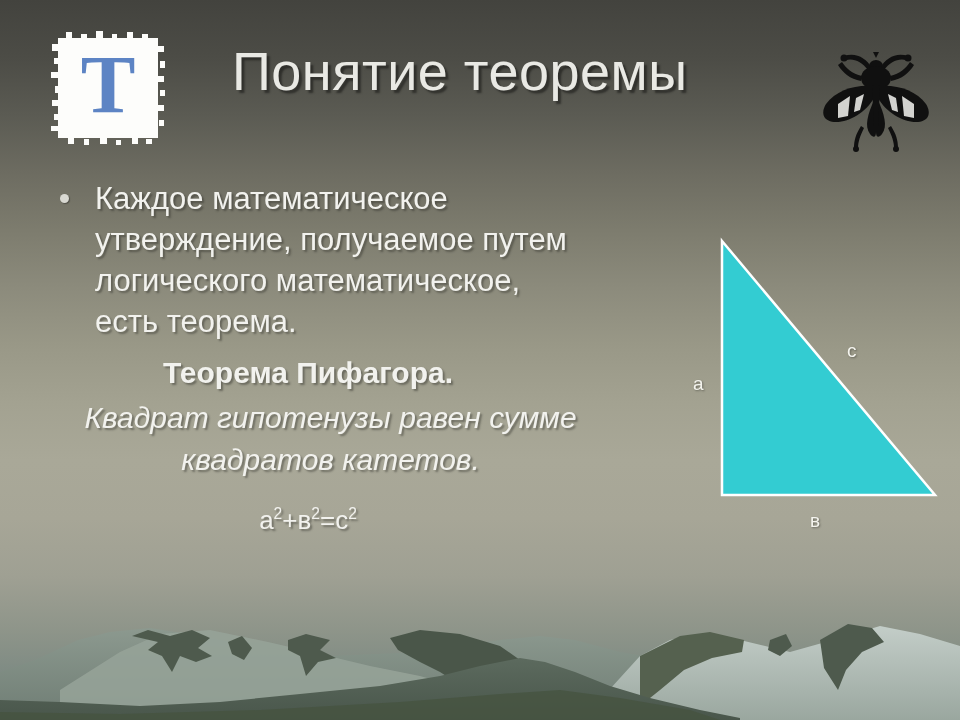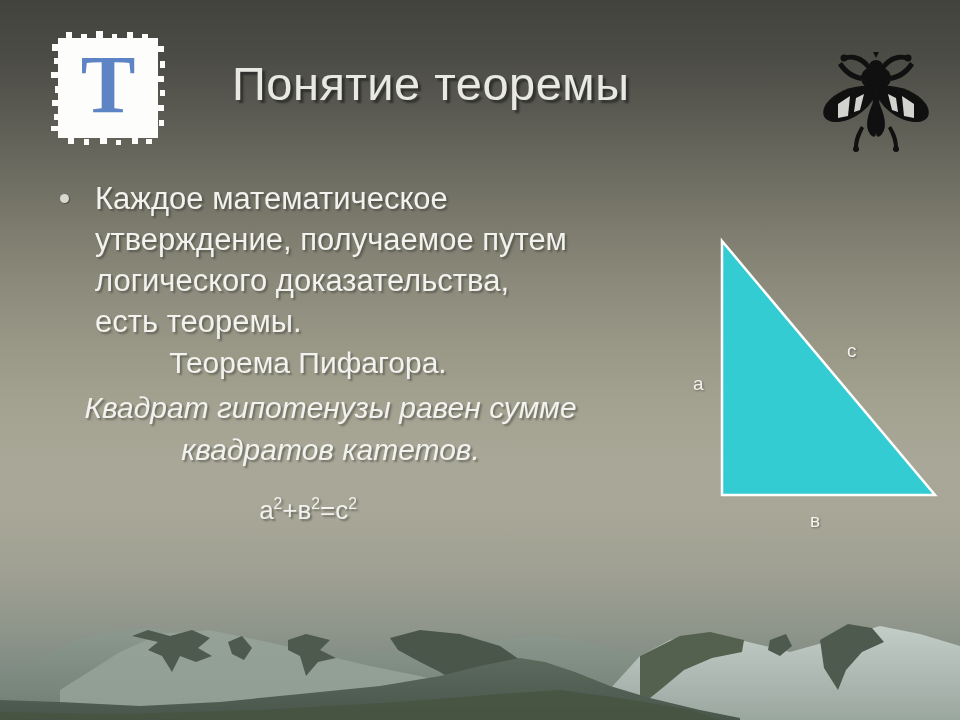--- a/index.html
+++ b/index.html
@@ -68,23 +68,23 @@
     left: 816px;
     top: 42px;
     width: 120px;
     height: 112px;
   }
 
   
   #title {
     position: absolute;
     left: 232px;
-    top: 56px;
+    top: 40px;
     width: 560px;
-    font-size: 47px;
+    font-size: 54px;
     font-weight: 400;
     color: #e9e9e4;
     letter-spacing: 0.5px;
     text-shadow: 3px 3px 2px rgba(20,20,18,0.55);
     white-space: nowrap;
   }
 
   
   #body-block {
     position: absolute;
@@ -111,21 +111,21 @@
     line-height: 41px;
     text-shadow: 2px 2px 2px rgba(35,35,30,0.42);
     max-width: 480px;
   }
   .center-line {
     text-align: center;
     font-size: 30px;
     line-height: 42px;
     text-shadow: 2px 2px 2px rgba(35,35,30,0.42);
   }
-  #line-pythagoras { width: 520px; }
+  #line-pythagoras { margin-top: 10px; width: 520px; font-weight: bold; }
   #line-statement  { margin-top: 3px;  width: 545px; padding-left: 10px; font-style: italic; }
   #line-formula    { margin-top: 12px; width: 520px; font-size: 26px; }
   #line-formula sup { font-size: 0.6em; }
 
   
   #triangle-figure {
     position: absolute;
     left: 660px;
     top: 215px;
     width: 300px;
@@ -277,21 +277,21 @@
       <path d="M80,56 L72,52 L76,68 L82,70 Z" opacity="0.9"></path>
     </g>
   </svg>
 
   <div id="title">Понятие теоремы</div>
 
   <div id="body-block">
 
     <div class="bullet-row">
       <div class="bullet-dot"></div>
-      <div class="bullet-text">Каждое математическое утверждение, получаемое путем логического доказательства, есть теоремы.</div>
+      <div class="bullet-text">Каждое математическое утверждение, получаемое путем логического математическое, есть теорема.</div>
     </div>
 
     <div id="line-pythagoras" class="center-line">Теорема Пифагора.</div>
 
     <div id="line-statement" class="center-line">Квадрат гипотенузы равен сумме квадратов катетов.</div>
 
     <div id="line-formula" class="center-line"><span>a</span><sup>2</sup><span>+</span><span>в</span><sup>2</sup><span>=</span><span>с</span><sup>2</sup></div>
   </div>
 
   <div id="triangle-figure">

